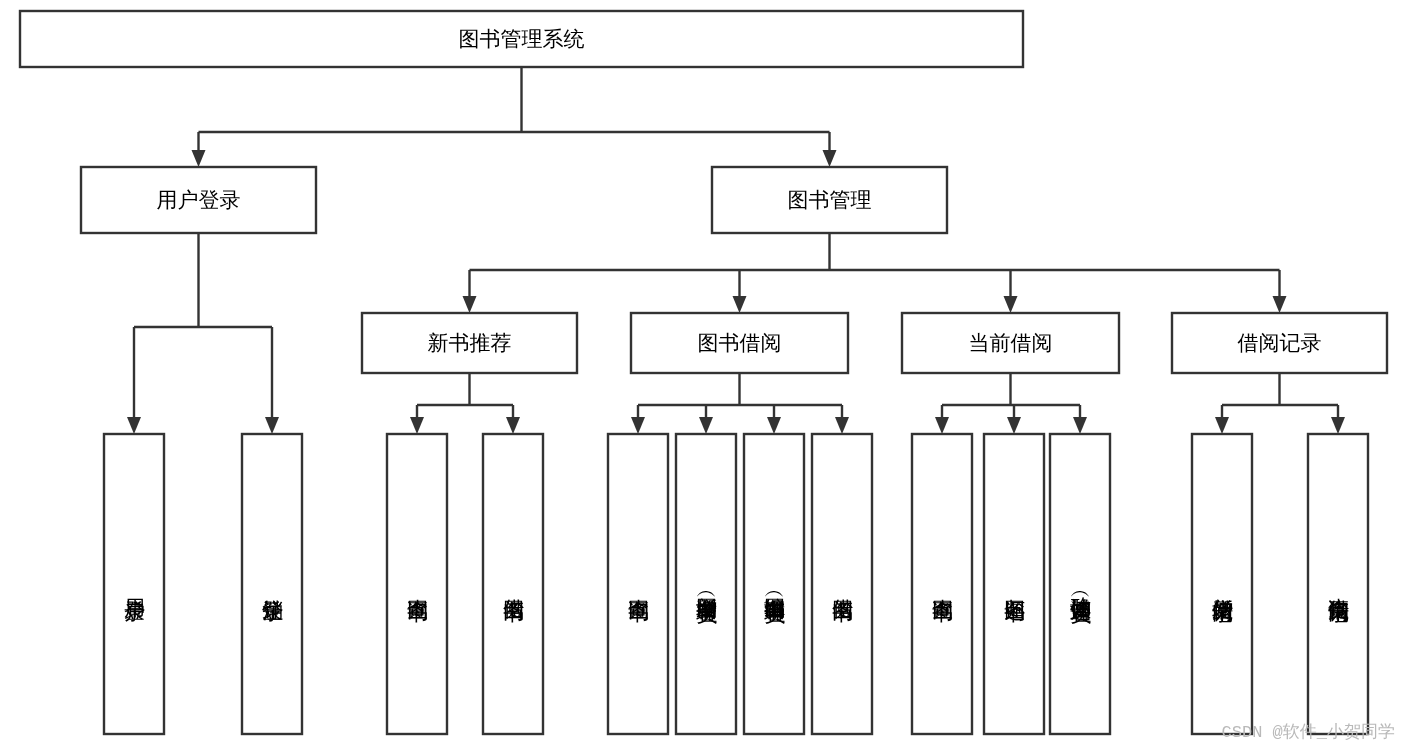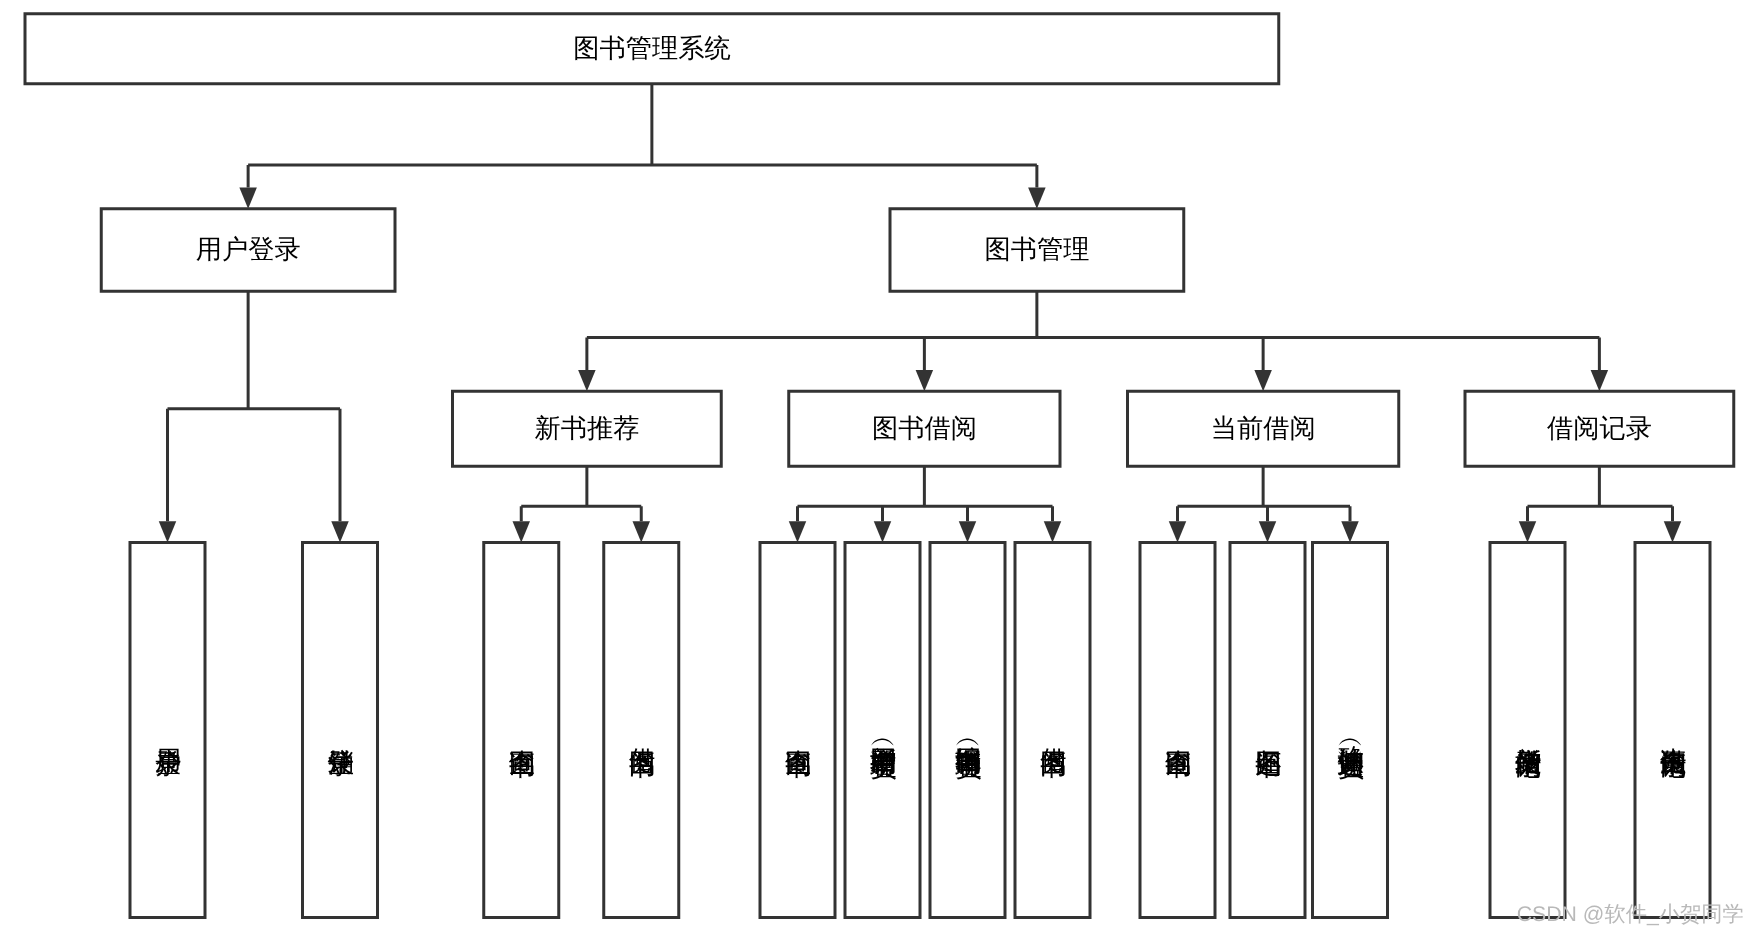--- a/index.html
+++ b/index.html
@@ -62,21 +62,21 @@
     align-items: center;
     justify-content: center;
     text-align: center;
     white-space: nowrap;
     pointer-events: none;
   }
   .watermark {
     position: absolute;
     right: 10px;
     bottom: 4px;
-    font-family: Liberation Sans, sans-serif;
+    font-family: Liberation Mono, monospace;
     font-size: 17px;
     color: #b9b9b9;
     white-space: nowrap;
   }
 </style>
 </head>
 <body>
 
 <div id="diagram-root">
 

